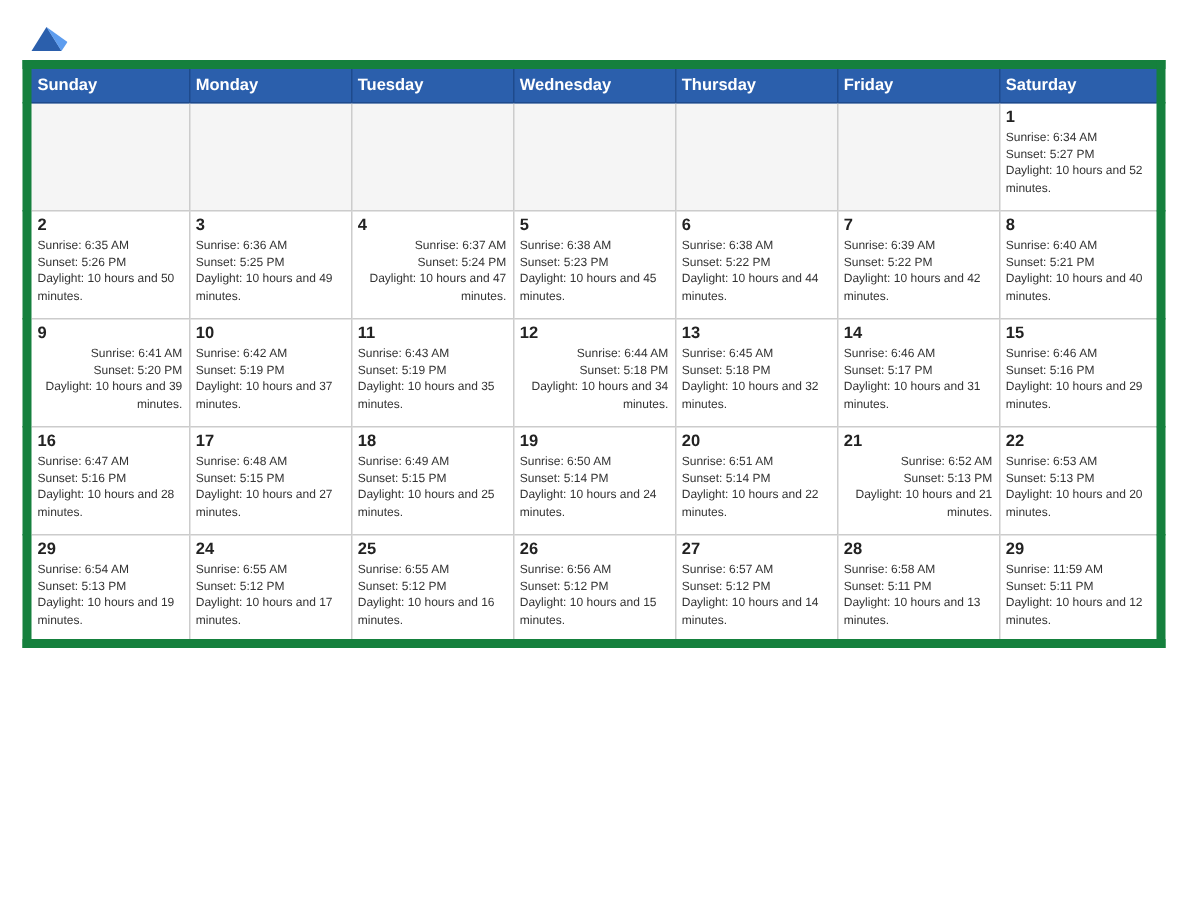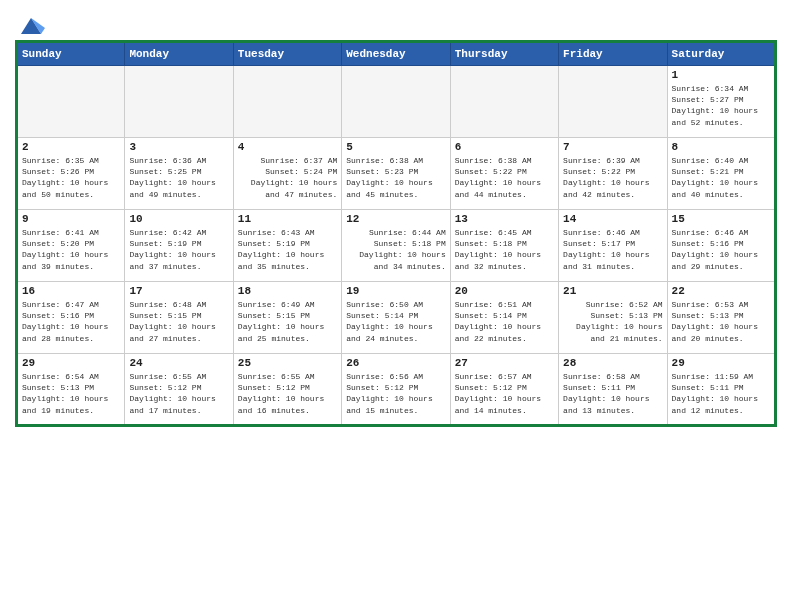--- a/index.html
+++ b/index.html
@@ -43,23 +43,22 @@
       font-weight: normal;
       color: #222;
     }
     .subtitle {
       font-size: 14px;
       color: #555;
     }
     .calendar {
       width: 100%;
       border-collapse: collapse;
-      border: 3px solid #15803d;
+      border: 6px solid #15803d;
       table-layout: fixed;
-      font-family: Liberation Mono, monospace;
     }
     .calendar th {
       background: #2b5fac;
       color: #fff;
       font-size: 11px;
       font-weight: bold;
       padding: 5px 4px;
       text-align: left;
       border: 1px solid #1e4a8c;
     }
@@ -182,21 +181,21 @@
           <td>
             <span class="day-num">8</span>
             <div class="day-info" style="white-space: pre-line;">Sunrise: 6:40 AM
 Sunset: 5:21 PM
 Daylight: 10 hours and 40 minutes.</div>
           </td>
         </tr>
         <tr>
           <td>
             <span class="day-num">9</span>
-            <div class="day-info" style="white-space: pre-line;">Sunrise: 6:41 AM
+            <div class="day-info" style="white-space: pre-line; text-align: right;">Sunrise: 6:41 AM
 Sunset: 5:20 PM
 Daylight: 10 hours and 39 minutes.</div>
           </td>
           <td>
             <span class="day-num">10</span>
             <div class="day-info" style="white-space: pre-line;">Sunrise: 6:42 AM
 Sunset: 5:19 PM
 Daylight: 10 hours and 37 minutes.</div>
           </td>
           <td>

